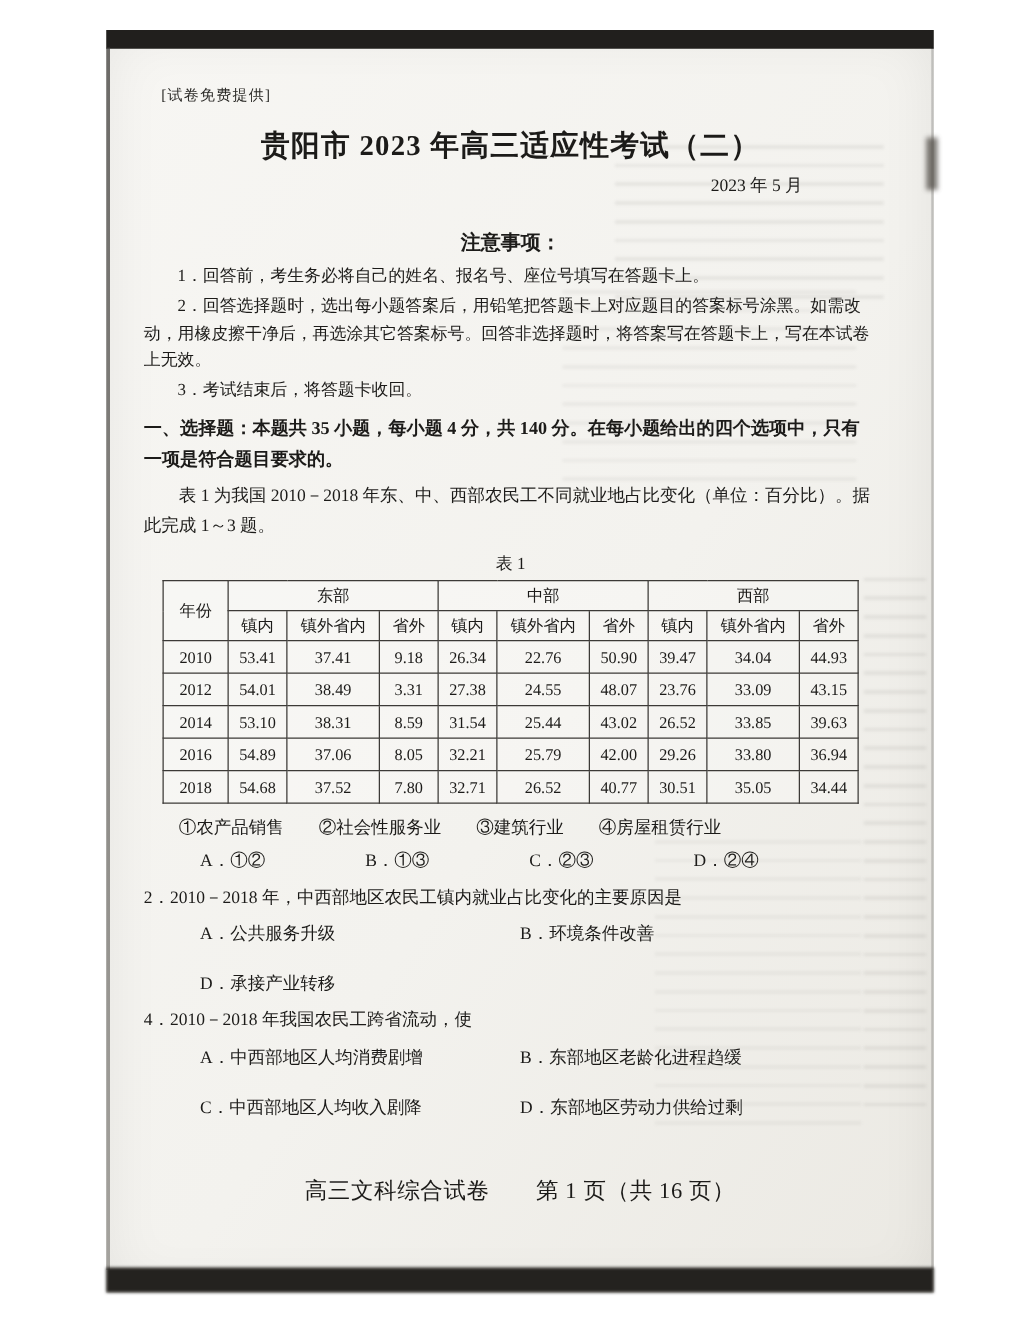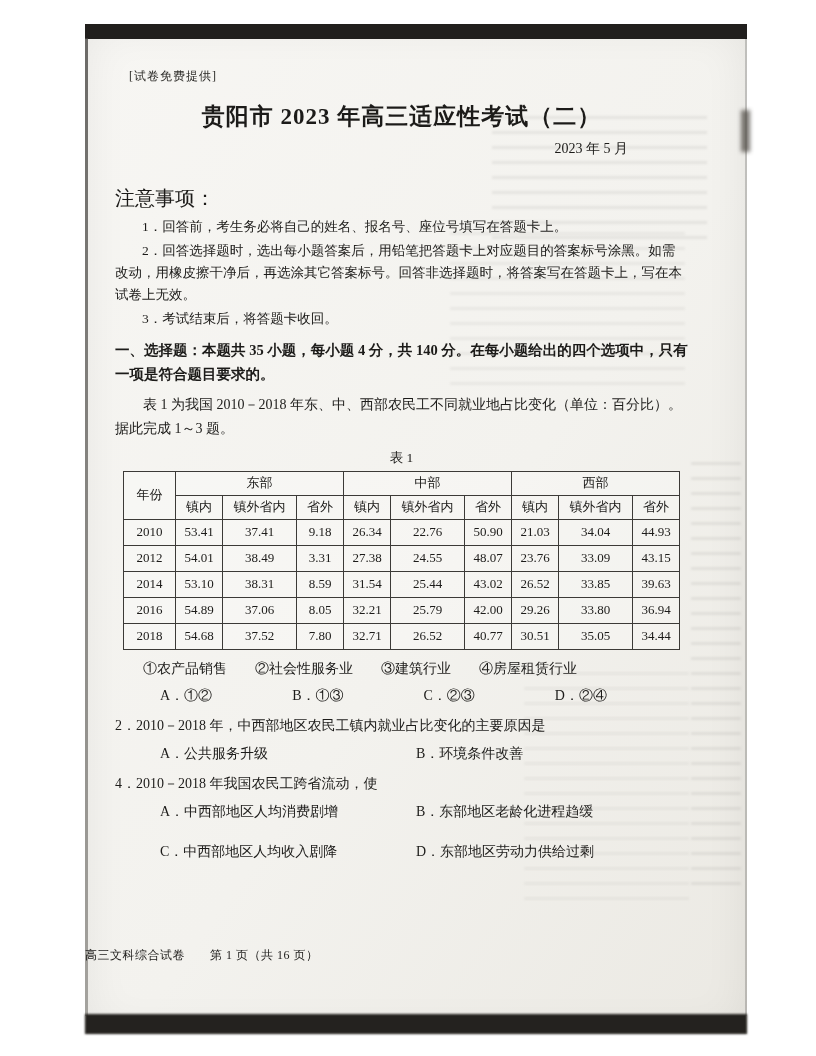--- a/index.html
+++ b/index.html
@@ -18,51 +18,51 @@
   .scan-speck { position:absolute; top:86px; right:-3px; width:9px; height:42px; background:#5a5650; filter:blur(2px); opacity:.8; }
 
   .ghost { position:absolute; pointer-events:none;
     background:repeating-linear-gradient(180deg,#8f8d88 0 3px,transparent 3px 15px);
     filter:blur(1.2px); }
   .ghost-a { top:92px;  right:40px; width:215px; height:125px; opacity:.14; }
   .ghost-b { top:208px; right:62px; width:235px; height:155px; opacity:.10; }
   .ghost-c { top:438px; right:6px;  width:50px;  height:430px; opacity:.15; }
   .ghost-d { top:648px; right:58px; width:165px; height:230px; opacity:.09; }
 
-  .content { position:relative; height:100%; padding:44px 59px 0 30px; }
+  .content { position:relative; height:100%; padding:44px 45px 0 30px; }
 
   .free-label { font-size:12px; letter-spacing:1px; color:#2a2926; margin-left:14px; }
 
   .title { text-align:center; font-size:23px; font-weight:bold; margin-top:16px; letter-spacing:1px; }
   .subject { text-align:center; font-size:31px; font-weight:bold; letter-spacing:7px; margin-top:8px; }
   .exam-date { text-align:right; padding-right:60px; font-size:14px; margin-top:8px; }
 
   .notes { margin-top:24px; font-size:13.5px; line-height:1.62; }
-  .notes-heading { font-weight:normal; font-size:20px; }
+  .notes-heading { font-weight:bold; font-size:16px;text-align:center; }
   .note-item { text-indent:2em; margin-top:2px; }
 
   .section-heading { margin-top:8px; font-size:14.5px; font-weight:bold; line-height:1.7; }
   .section-intro { margin-top:6px; font-size:14px; line-height:1.7; text-indent:2em; }
 
   .table-caption { text-align:center; font-size:13.5px; margin-top:8px; }
   table.exam-table { border-collapse:collapse; margin:4px auto 0; }
   table.exam-table th, table.exam-table td {
     border:1px solid #3c3a37; font-weight:normal; font-size:13px;
     text-align:center; padding:0 3px; height:26px; background:rgba(255,255,255,0.25);
   }
   table.exam-table thead th { height:24px; }
   col.c-year { width:52px; } col.c-in { width:47px; } col.c-outin { width:74px; } col.c-out { width:47px; }
 
   .questions { margin-top:10px; font-size:14px; }
   .q-stem { margin-top:10px; line-height:1.6; }
   .q1-items { padding-left:28px; margin-top:7px; }
   .q1-options { display:flex; padding-left:45px; margin-top:9px; gap:80px; }
   .opt-grid { display:grid; grid-template-columns:256px 1fr; padding-left:45px; row-gap:22px; margin-top:8px; }
 
-  .footer { position:absolute; bottom:70px; left:0; right:0; font-size:12px; letter-spacing:.5px; }
+  .footer { position:absolute; bottom:70px; left:0; right:0; text-align:center; font-size:18px; letter-spacing:.5px; }
 </style>
 </head>
 <body>
 
 <div class="paper">
   <div class="scan-top-bar"></div>
   <div class="scan-left-edge"></div>
   <div class="scan-right-edge"></div>
   <div class="scan-bottom-bar"></div>
   <div class="scan-speck"></div>
@@ -125,21 +125,21 @@
       </thead>
       <tbody>
         <tr>
           <td>2010</td>
           <td>53.41</td>
           <td>37.41</td>
           <td>9.18</td>
           <td>26.34</td>
           <td>22.76</td>
           <td>50.90</td>
-          <td>21.03</td>
+          <td>39.47</td>
           <td>34.04</td>
           <td>44.93</td>
         </tr>
         <tr>
           <td>2012</td>
           <td>54.01</td>
           <td>38.49</td>
           <td>3.31</td>
           <td>27.38</td>
           <td>24.55</td>
@@ -194,20 +194,21 @@
         <span>A．①②</span>
         <span>B．①③</span>
         <span>C．②③</span>
         <span>D．②④</span>
       </div>
 
       <div class="q-stem">2．2010－2018 年，中西部地区农民工镇内就业占比变化的主要原因是</div>
       <div class="opt-grid">
         <span>A．公共服务升级</span>
         <span>B．环境条件改善</span>
+        <span>D．承接产业转移</span>
       </div>
 
       <div class="q-stem">4．2010－2018 年我国农民工跨省流动，使</div>
       <div class="opt-grid">
         <span>A．中西部地区人均消费剧增</span>
         <span>B．东部地区老龄化进程趋缓</span>
         <span>C．中西部地区人均收入剧降</span>
         <span>D．东部地区劳动力供给过剩</span>
       </div>
 

